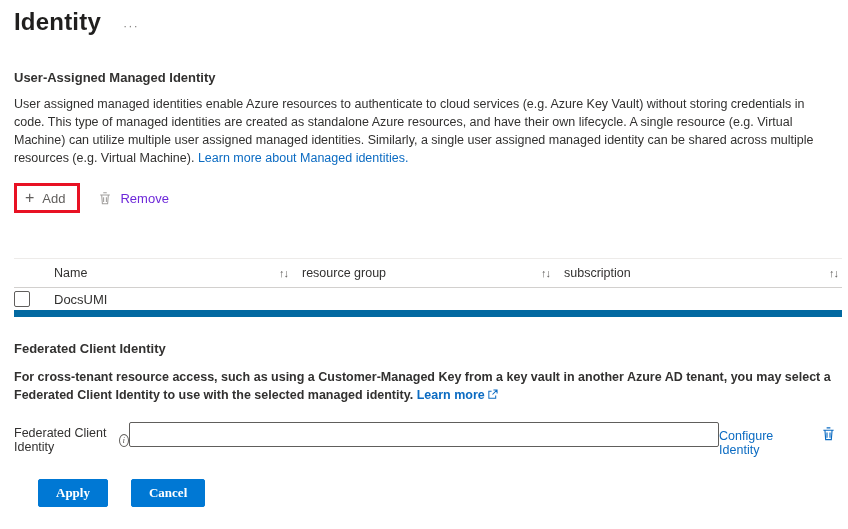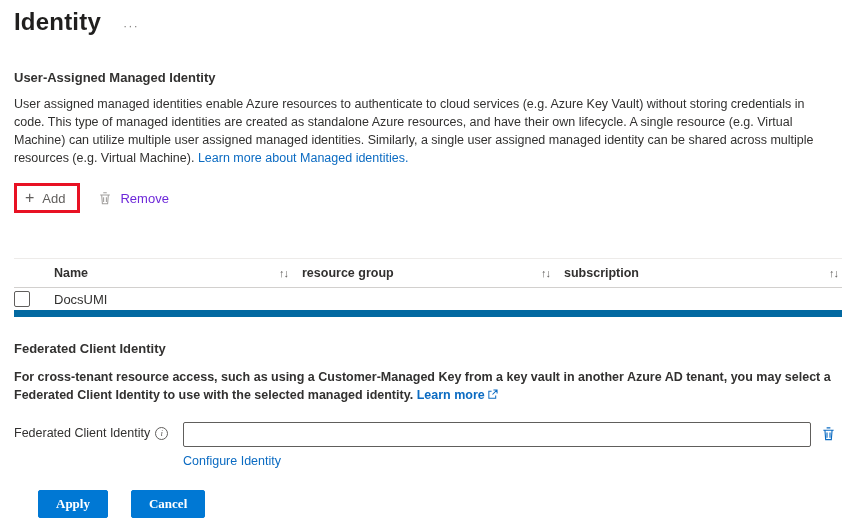--- a/index.html
+++ b/index.html
@@ -31,40 +31,40 @@
   }
   .toolbar-btn { display: inline-flex; align-items: center; gap: 8px; background: none; border: none;
     font-family: inherit; font-size: 13px; color: #605e5c; cursor: pointer; }
   .toolbar-btn .plus { font-size: 16px; font-weight: 400; color: #605e5c; line-height: 1; }
   .toolbar-btn.disabled { color: #6d28d9; cursor: default; }
   .toolbar-btn.disabled svg { color: #a19f9d; }
   .remove-btn { margin-left: 18px; }
 
   
   .table { margin-top: 42px; width: 828px; }
-  .t-header { display: flex; align-items: center; height: 30px; border-top: 1px solid #edebe9; border-bottom: 1px solid #d2d0ce; font-weight: 700; font-size: 12.5px; margin-top: 20px; }
+  .t-header { display: flex; align-items: center; height: 30px; border-top: 1px solid #edebe9; border-bottom: 1px solid #d2d0ce; font-weight: 400; font-size: 12.5px; margin-top: 20px; }
   .t-row { display: flex; align-items: center; height: 29px; border-bottom: 7px solid #0369a1; font-size: 13px; }
   .c-check { width: 40px; display: flex; align-items: center; }
   .c-name { width: 248px; display: flex; justify-content: space-between; align-items: center; padding-right: 14px; }
   .c-rg { width: 262px; display: flex; justify-content: space-between; align-items: center; padding-right: 14px; }
   .c-sub { flex: 1; display: flex; justify-content: space-between; align-items: center; padding-right: 4px; }
   .sort-glyph { color: #605e5c; font-size: 11px; letter-spacing: -1px; cursor: pointer; }
   .row-checkbox { width: 16px; height: 16px; accent-color: #ffffff; border: 1px solid #605e5c; appearance: none; border-radius: 2px; cursor: pointer; }
 
   
   .fci-section { margin-top: 24px; }
   .fci-para { line-height: 18px; margin-top: 12px; max-width: 826px; font-weight: bold; }
   .ext-icon { display: inline-block; vertical-align: -1px; margin-left: 2px; }
 
   .form-row { display: flex; align-items: flex-start; margin-top: 18px; }
   .form-label { width: 172px; padding-top: 4px; display: flex; align-items: center; gap: 5px; color: #323130; }
   .info-icon { display: inline-flex; width: 13px; height: 13px; border: 1px solid #605e5c; border-radius: 50%;
     align-items: center; justify-content: center; font-size: 9px; font-style: italic; font-family: "Liberation Serif", serif;
     color: #605e5c; cursor: default; }
-  .input-col { display: flex; flex-direction: column; }
+  .input-col { display: flex; flex-direction: row; }
   .fci-input { width: 628px; height: 25px; border: 1px solid #605e5c; border-radius: 2px; padding: 0 8px;
     font-family: inherit; font-size: 13px; }
   .configure-link { margin-top: 7px; font-size: 12.5px; }
   .delete-fci-btn { background: none; border: none; cursor: pointer; color: #0b6bc2; margin-left: 10px; padding-top: 4px; }
 
   
   .actions { margin-top: 22px; margin-left: 24px; display: flex; gap: 23px; font-family: Liberation Serif, serif; }
   .primary-btn { background: var(--accent, #0078d4); color: #ffffff; border: 1px solid var(--accent, #0078d4);
     border-radius: 2px; font-family: inherit; font-size: 13px; font-weight: 700; padding: 5px 17px; cursor: pointer; }
 

